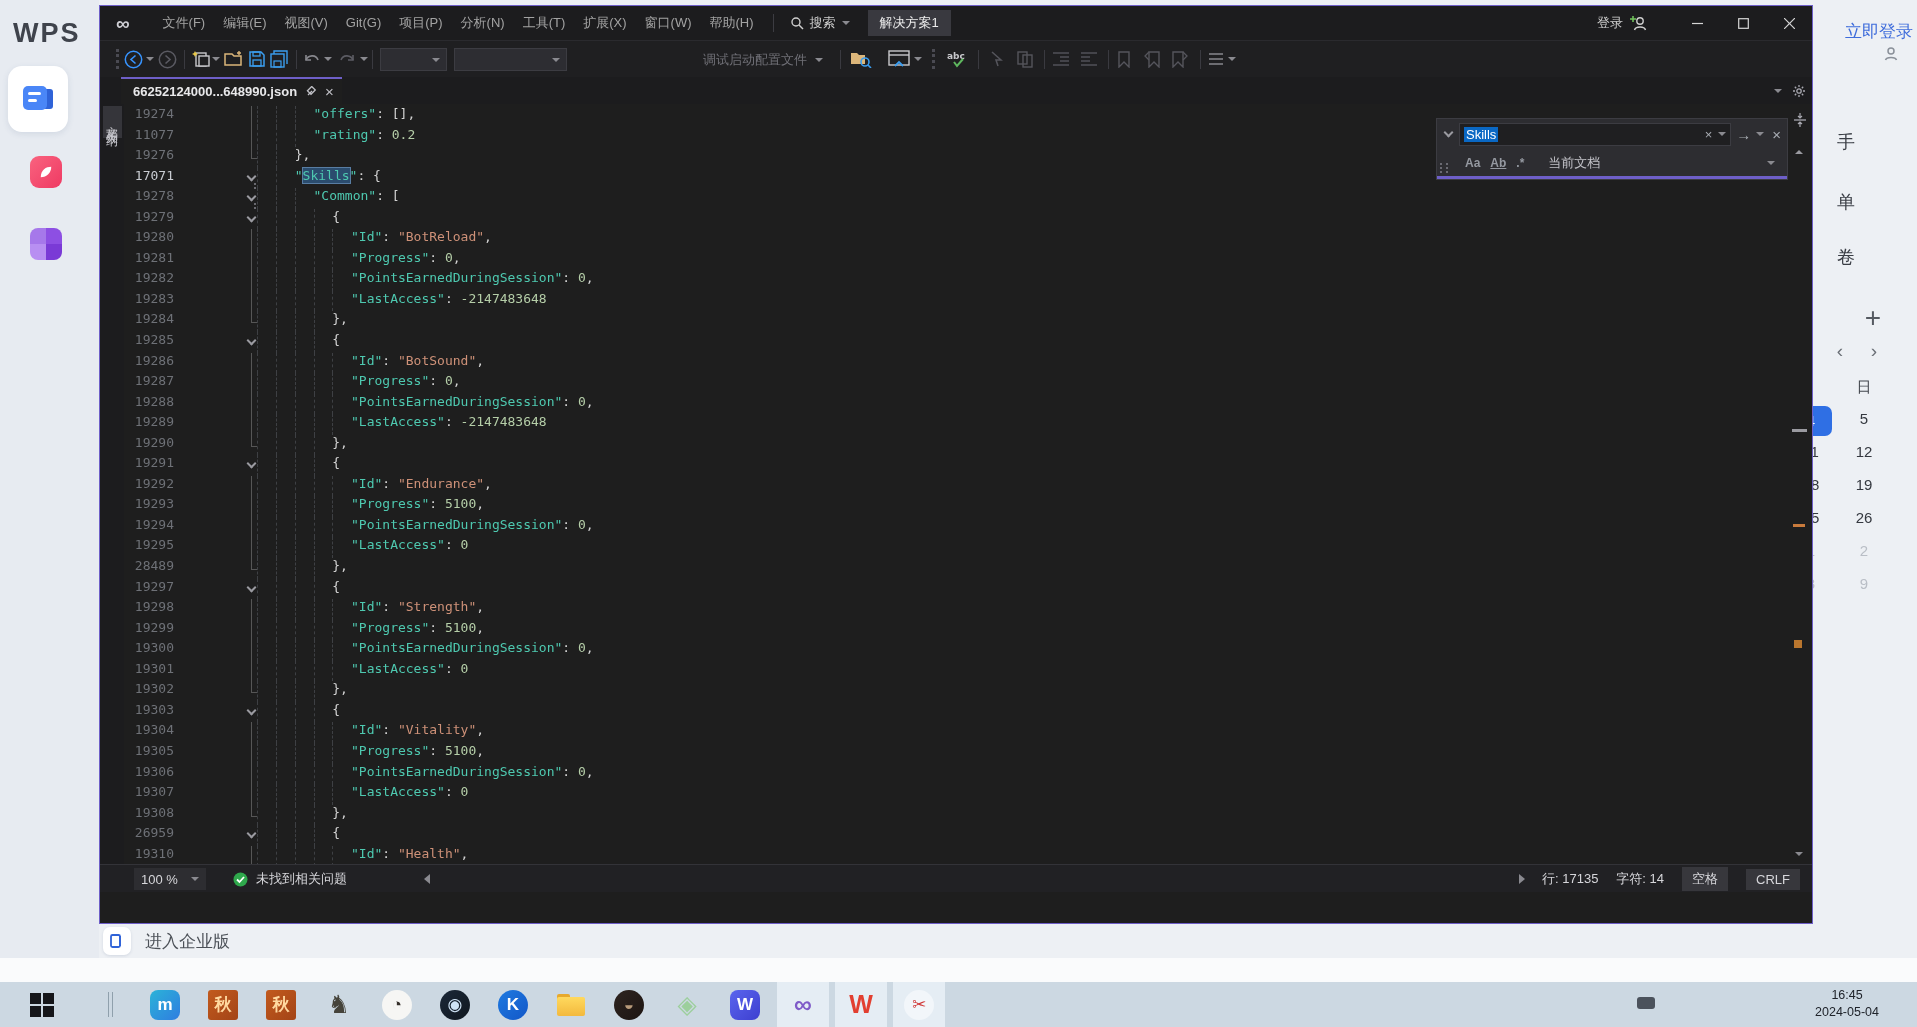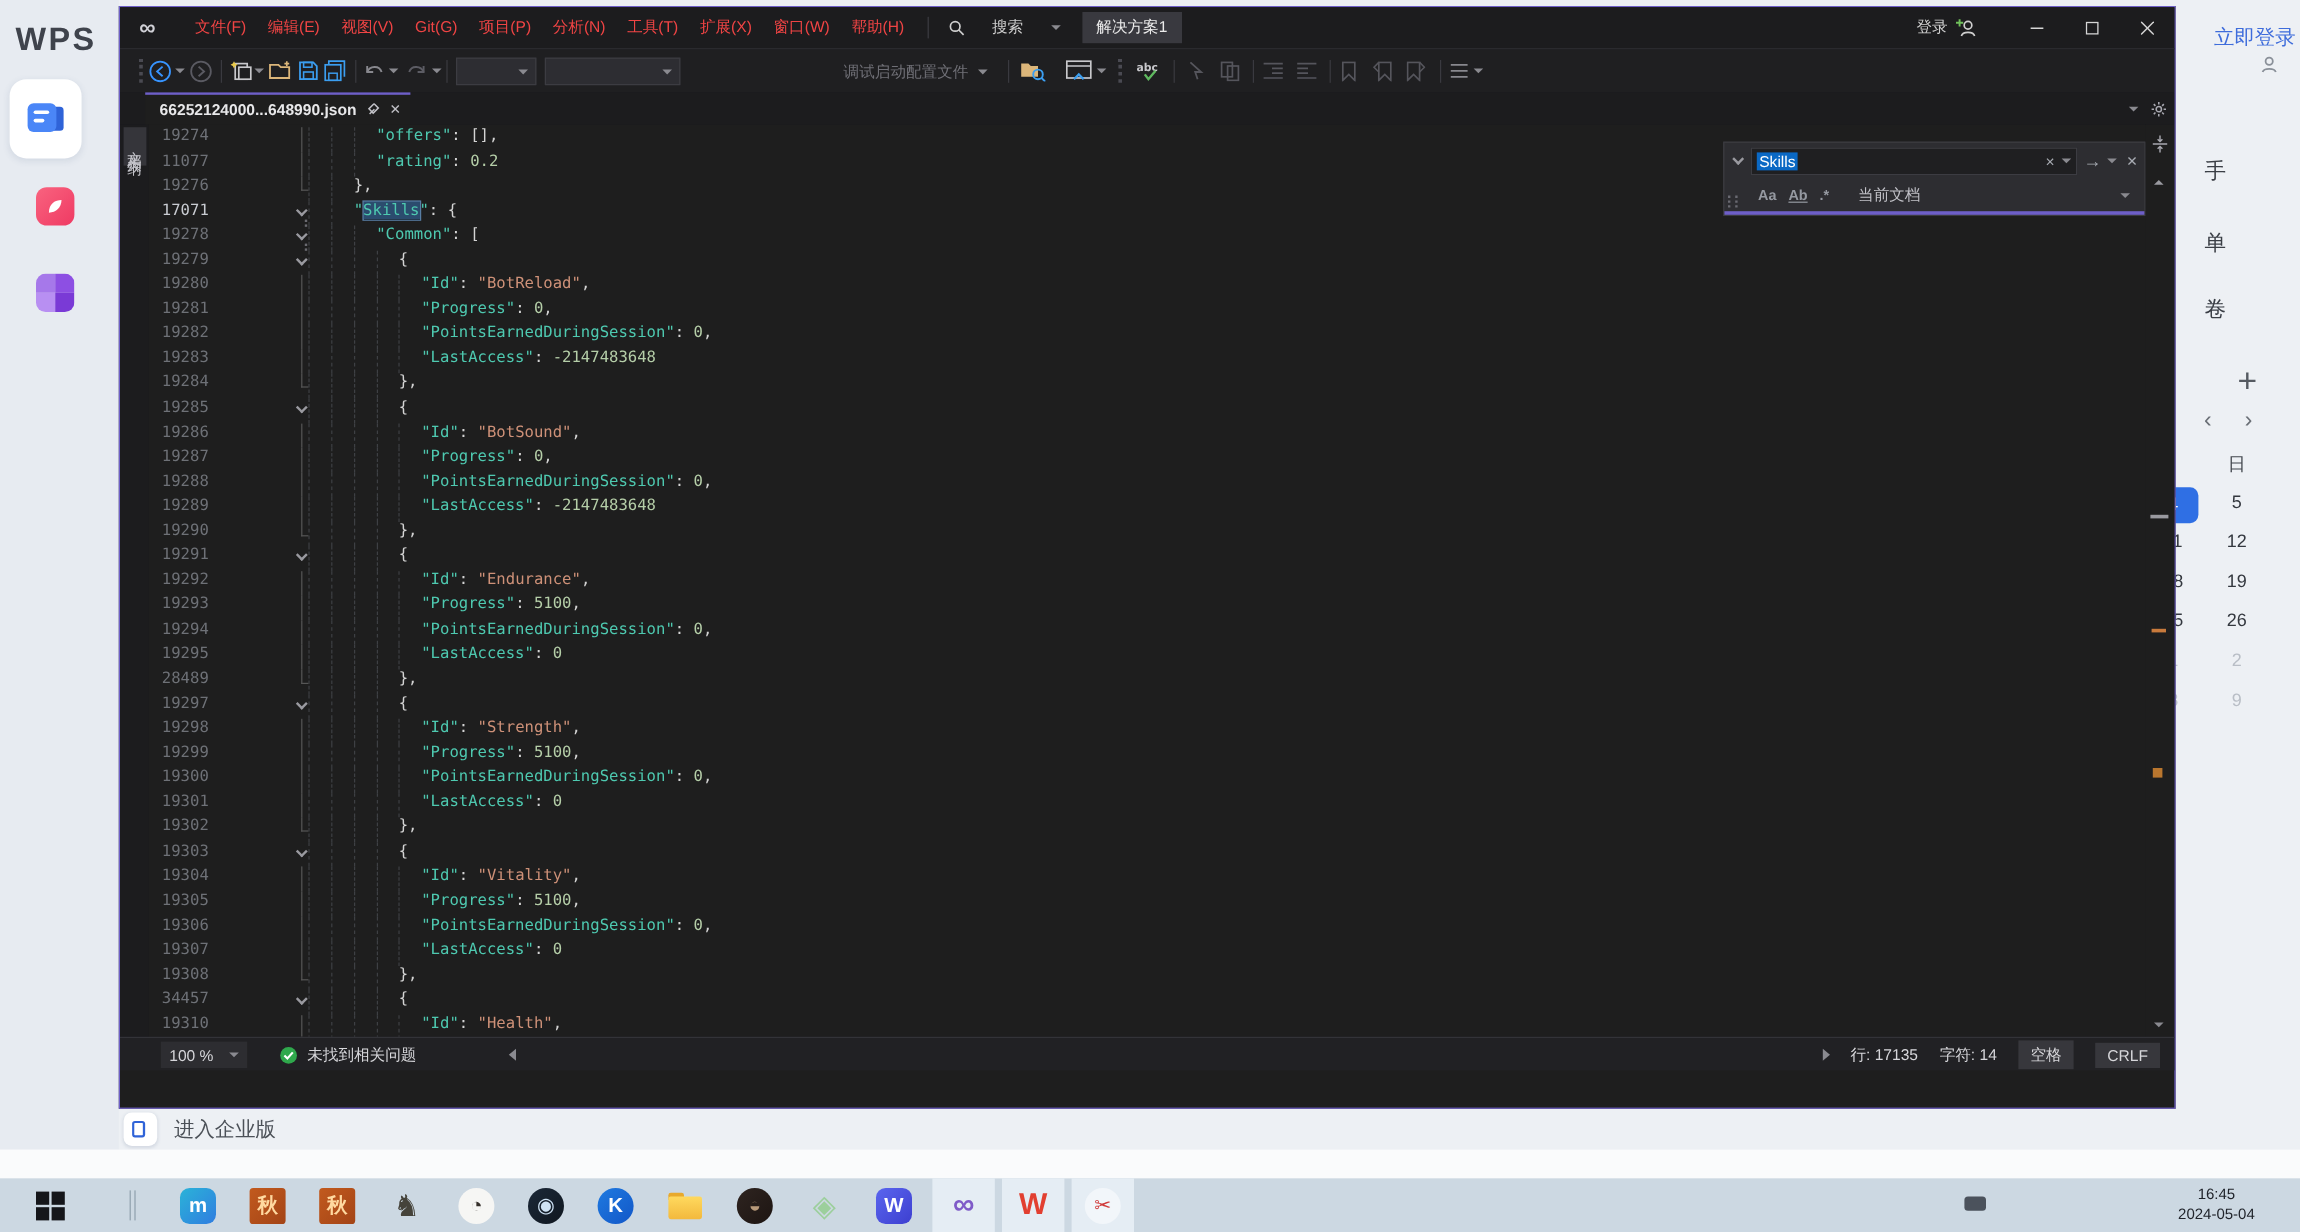--- a/index.html
+++ b/index.html
@@ -37,23 +37,23 @@
   .cal-col{position:absolute;top:0;width:30px;}
   .cal-cell{position:absolute;width:30px;height:26px;text-align:center;font-size:15px;color:#34383f;line-height:26px;}
   .cal-cell.muted{color:#b9bec6;}
   .cal-cell.selected{background:#2f6fe4;color:#fff;border-radius:7px;width:42px;height:30px;line-height:30px;margin-left:-6px;}
   
   .vs-window{position:absolute;left:99px;top:5px;width:1714px;height:919px;z-index:10;
     border:1px solid #6e5fc8;background:#1e1e1e;display:flex;flex-direction:column;}
   .titlebar{height:34px;background:#1c1c1e;display:flex;align-items:center;position:relative;flex:none;color:#cfcfcf;}
   .vs-logo{margin-left:16px;font-size:19px;font-weight:700;color:#d0d0d6;line-height:1;}
   .menubar{display:flex;margin-left:24px;}
-  .menu-item{padding:0 9px;font-size:13px;line-height:34px;color:#ef4444;white-space:nowrap;}
+  .menu-item{padding:0 9px;font-size:13px;line-height:34px;color:#a3a3a3;white-space:nowrap;}
   .tb-sep-v{width:1px;height:18px;background:#3c3c42;margin:0 10px;}
-  .search-box{display:flex;align-items:center;gap:23px;margin-left:6px;font-size:13px;color:#cfcfcf;}
+  .search-box{display:flex;align-items:center;gap:6px;margin-left:6px;font-size:13px;color:#cfcfcf;}
   .solution-badge{margin-left:18px;background:#39393f;padding:4px 12px;font-size:13px;color:#ececec;}
   .tb-right{position:absolute;right:0;top:0;height:34px;display:flex;align-items:center;}
   .signin{display:flex;align-items:center;gap:7px;font-size:13px;color:#cfcfcf;margin-right:26px;}
   .winbtn{width:46px;height:34px;display:flex;align-items:center;justify-content:center;}
   
   .toolbar{height:37px;background:#1f1f21;border-top:1px solid #2a2a2e;position:relative;flex:none;}
   .ti{position:absolute;top:7px;height:22px;display:flex;align-items:center;justify-content:center;}
   .tsep{position:absolute;top:9px;width:1px;height:19px;background:#3a3a40;}
   .tri-d{width:0;height:0;border-left:4px solid transparent;border-right:4px solid transparent;border-top:4px solid #8a8a90;}
   .tri-u{width:0;height:0;border-left:4px solid transparent;border-right:4px solid transparent;border-bottom:4px solid #9a9aa0;}
@@ -492,21 +492,21 @@
           <div class="cline"><span class="guide" style="left: 133.25px;"></span><span class="guide" style="left: 152px;"></span><span class="guide" style="left: 170.75px;"></span><span class="guide" style="left: 189.5px;"></span><span class="guide" style="left: 208.25px;"></span><span class="lnum">19299</span><span class="gut gut-v"></span><span class="code" style="left: 227px;"><span class="tk-k">"Progress"</span><span class="tk-p">: </span><span class="tk-n">5100</span><span class="tk-p">,</span></span></div>
           <div class="cline"><span class="guide" style="left: 133.25px;"></span><span class="guide" style="left: 152px;"></span><span class="guide" style="left: 170.75px;"></span><span class="guide" style="left: 189.5px;"></span><span class="guide" style="left: 208.25px;"></span><span class="lnum">19300</span><span class="gut gut-v"></span><span class="code" style="left: 227px;"><span class="tk-k">"PointsEarnedDuringSession"</span><span class="tk-p">: </span><span class="tk-n">0</span><span class="tk-p">,</span></span></div>
           <div class="cline"><span class="guide" style="left: 133.25px;"></span><span class="guide" style="left: 152px;"></span><span class="guide" style="left: 170.75px;"></span><span class="guide" style="left: 189.5px;"></span><span class="guide" style="left: 208.25px;"></span><span class="lnum">19301</span><span class="gut gut-v"></span><span class="code" style="left: 227px;"><span class="tk-k">"LastAccess"</span><span class="tk-p">: </span><span class="tk-n">0</span></span></div>
           <div class="cline"><span class="guide" style="left: 133.25px;"></span><span class="guide" style="left: 152px;"></span><span class="guide" style="left: 170.75px;"></span><span class="guide" style="left: 189.5px;"></span><span class="lnum">19302</span><span class="gut gut-e"></span><span class="code" style="left: 208.25px;"><span class="tk-p">},</span></span></div>
           <div class="cline"><span class="guide" style="left: 133.25px;"></span><span class="guide" style="left: 152px;"></span><span class="guide" style="left: 170.75px;"></span><span class="guide" style="left: 189.5px;"></span><span class="lnum">19303</span><span class="gut "><span class="chev"></span></span><span class="code" style="left: 208.25px;"><span class="tk-p">{</span></span></div>
           <div class="cline"><span class="guide" style="left: 133.25px;"></span><span class="guide" style="left: 152px;"></span><span class="guide" style="left: 170.75px;"></span><span class="guide" style="left: 189.5px;"></span><span class="guide" style="left: 208.25px;"></span><span class="lnum">19304</span><span class="gut gut-v"></span><span class="code" style="left: 227px;"><span class="tk-k">"Id"</span><span class="tk-p">: </span><span class="tk-s">"Vitality"</span><span class="tk-p">,</span></span></div>
           <div class="cline"><span class="guide" style="left: 133.25px;"></span><span class="guide" style="left: 152px;"></span><span class="guide" style="left: 170.75px;"></span><span class="guide" style="left: 189.5px;"></span><span class="guide" style="left: 208.25px;"></span><span class="lnum">19305</span><span class="gut gut-v"></span><span class="code" style="left: 227px;"><span class="tk-k">"Progress"</span><span class="tk-p">: </span><span class="tk-n">5100</span><span class="tk-p">,</span></span></div>
           <div class="cline"><span class="guide" style="left: 133.25px;"></span><span class="guide" style="left: 152px;"></span><span class="guide" style="left: 170.75px;"></span><span class="guide" style="left: 189.5px;"></span><span class="guide" style="left: 208.25px;"></span><span class="lnum">19306</span><span class="gut gut-v"></span><span class="code" style="left: 227px;"><span class="tk-k">"PointsEarnedDuringSession"</span><span class="tk-p">: </span><span class="tk-n">0</span><span class="tk-p">,</span></span></div>
           <div class="cline"><span class="guide" style="left: 133.25px;"></span><span class="guide" style="left: 152px;"></span><span class="guide" style="left: 170.75px;"></span><span class="guide" style="left: 189.5px;"></span><span class="guide" style="left: 208.25px;"></span><span class="lnum">19307</span><span class="gut gut-v"></span><span class="code" style="left: 227px;"><span class="tk-k">"LastAccess"</span><span class="tk-p">: </span><span class="tk-n">0</span></span></div>
           <div class="cline"><span class="guide" style="left: 133.25px;"></span><span class="guide" style="left: 152px;"></span><span class="guide" style="left: 170.75px;"></span><span class="guide" style="left: 189.5px;"></span><span class="lnum">19308</span><span class="gut gut-e"></span><span class="code" style="left: 208.25px;"><span class="tk-p">},</span></span></div>
-          <div class="cline"><span class="guide" style="left: 133.25px;"></span><span class="guide" style="left: 152px;"></span><span class="guide" style="left: 170.75px;"></span><span class="guide" style="left: 189.5px;"></span><span class="lnum">34457</span><span class="gut "><span class="chev"></span></span><span class="code" style="left: 208.25px;"><span class="tk-p">{</span></span></div>
+          <div class="cline"><span class="guide" style="left: 133.25px;"></span><span class="guide" style="left: 152px;"></span><span class="guide" style="left: 170.75px;"></span><span class="guide" style="left: 189.5px;"></span><span class="lnum">26959</span><span class="gut "><span class="chev"></span></span><span class="code" style="left: 208.25px;"><span class="tk-p">{</span></span></div>
           <div class="cline"><span class="guide" style="left: 133.25px;"></span><span class="guide" style="left: 152px;"></span><span class="guide" style="left: 170.75px;"></span><span class="guide" style="left: 189.5px;"></span><span class="guide" style="left: 208.25px;"></span><span class="lnum">19310</span><span class="gut gut-v"></span><span class="code" style="left: 227px;"><span class="tk-k">"Id"</span><span class="tk-p">: </span><span class="tk-s">"Health"</span><span class="tk-p">,</span></span></div>
         </div>
 
       <div class="find-panel">
         <div class="fp-row1">
           <span class="chev" style="margin:0 2px 3px 2px;"></span>
           <div class="fp-input">
             <span class="fp-query">Skills</span>
             <span style="flex:1"></span>
             <span class="fp-ico">×</span>

